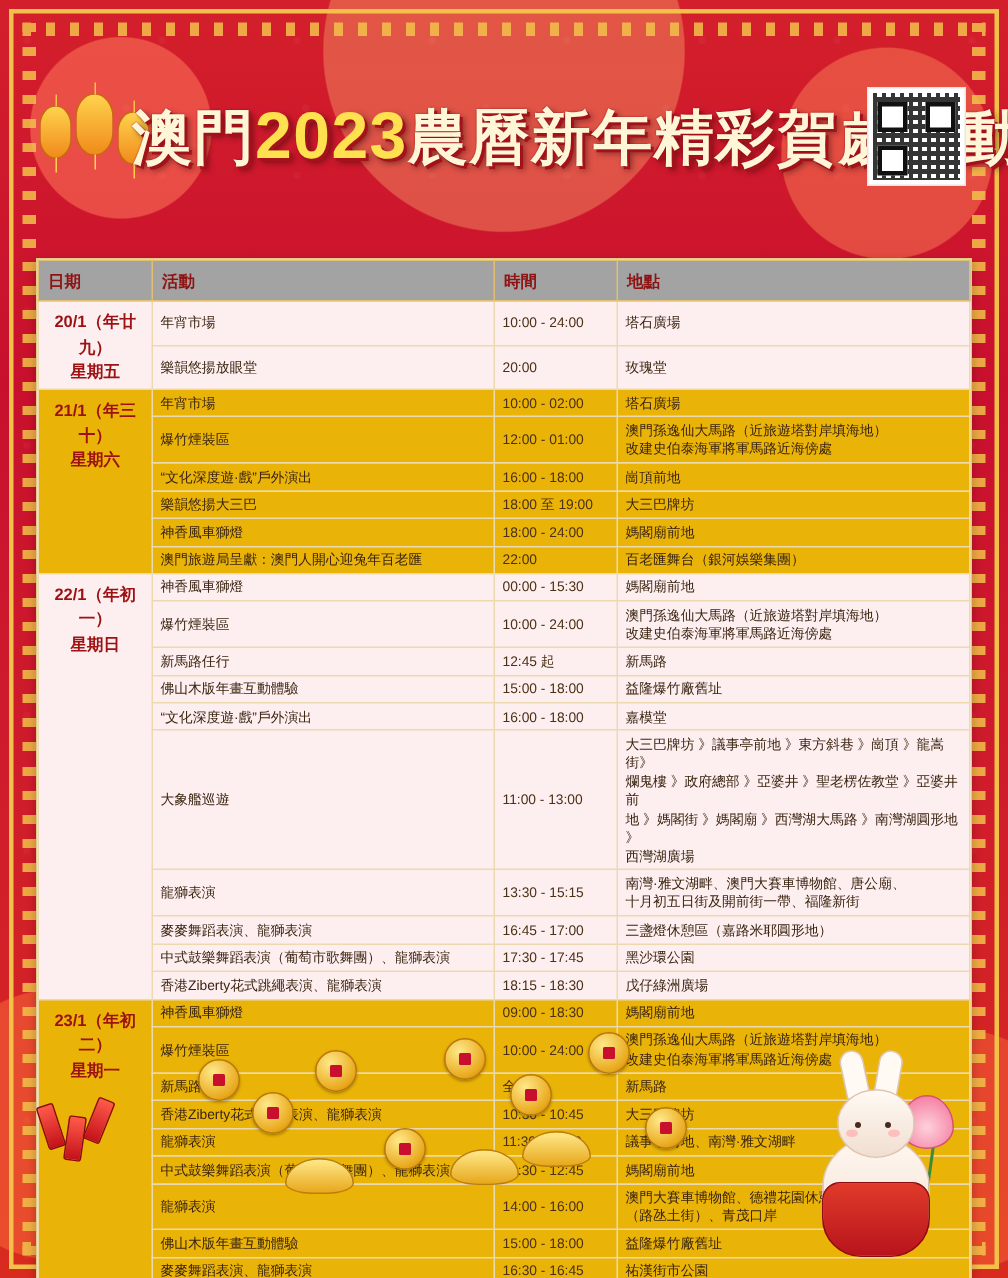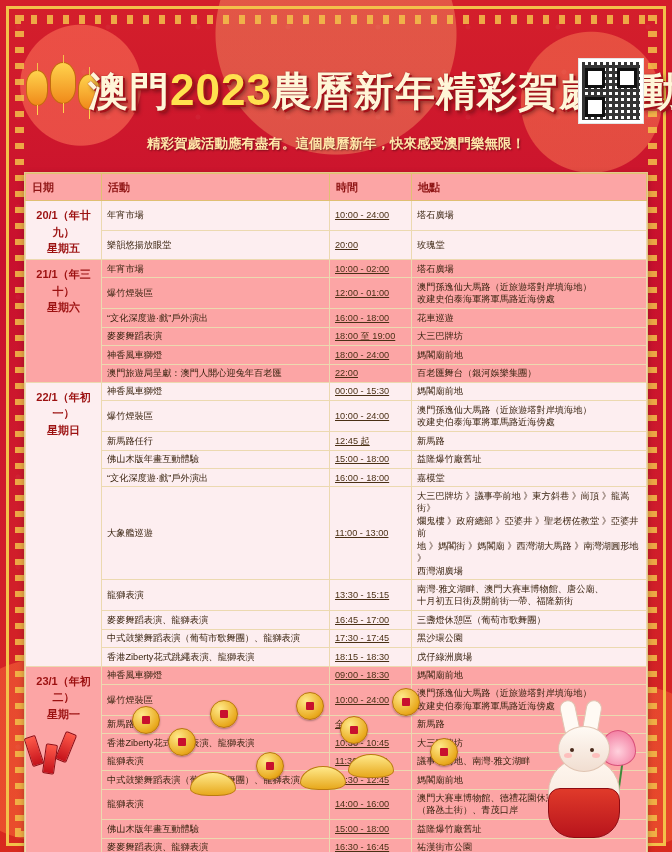--- a/index.html
+++ b/index.html
@@ -104,21 +104,21 @@
   .sub2{font-size:13.5px;font-weight:bold;color:#ffe6a8;text-shadow:1px 1px 2px rgba(0,0,0,.45);margin-top:2px;}
   
   .table-wrap{
     position:absolute;left:24px;right:24px;top:172px;
     background:#fffdf6;
     border:1px solid #e4c98f;
     box-shadow:0 2px 6px rgba(0,0,0,.25);
   }
   table{border-collapse:collapse;width:100%;table-layout:fixed;}
   th{
-    background:#fca5a5;
+    background:#a3a3a3;
     color:#8e1414;
     font-size:11px;font-weight:bold;
     padding:4px 6px;text-align:left;
     border:1px solid #e0bf72;
     height:18px;
   }
   td{
     font-size:9.2px;color:#3a2410;
     border:1px solid #ecd9b0;
     padding:2.5px 5px;
@@ -126,22 +126,22 @@
     line-height:1.35;
   }
   col.c-date{width:76px;}
   col.c-act{width:228px;}
   col.c-time{width:82px;}
   col.c-loc{width:auto;}
   td.date{
     font-size:11px;font-weight:bold;color:#9c1111;
     text-align:center;vertical-align:top;padding-top:6px;line-height:1.5;
   }
-  td.time{color:#4a3015;white-space:nowrap;text-decoration:underline;}
-  .grp-a td{background:#fca5a5;}
+  td.time{color:#4a3015;white-space:nowrap;}
+  .grp-a td{background:#eab308;}
   .grp-b td{background:#fdeef0;}
   
   .bottom{position:absolute;left:0;right:0;bottom:0;height:170px;pointer-events:none;}
   .coin{position:absolute;width:26px;height:26px;border-radius:50%;
     background:radial-gradient(circle at 35% 30%,#ffe98a,#e9a91d 70%,#c07c0c);
     border:1px solid #b8770d;box-shadow:0 1px 2px rgba(0,0,0,.3);}
   .coin:after{content:"";position:absolute;left:50%;top:50%;width:8px;height:8px;margin:-4px 0 0 -4px;background:#c8102e;border-radius:1px;}
   .ingot{position:absolute;width:44px;height:22px;border-radius:50% 50% 40% 40%/70% 70% 30% 30%;
     background:linear-gradient(180deg,#ffe98a,#e7a81c);border:1px solid #bb7c10;}
   .firecracker{position:absolute;width:10px;height:28px;border-radius:2px;background:linear-gradient(180deg,#ff5a4a,#c4111a);border:1px solid #8e0b12;}
@@ -186,21 +186,20 @@
   </div>
   <div class="qr">
     <div class="cells"></div>
     <div class="pos p1"></div>
       <div class="pos p2"></div>
       <div class="pos p3"></div>
   </div>
 </div>
 
 <div class="subtitle">
-  <div class="sub2">精彩賀歲活動應有盡有。這個農曆新年，快來感受澳門樂無限！</div>
 </div>
 
 <div class="table-wrap">
   <table>
     <colgroup>
       <col class="c-date">
         <col class="c-act">
         <col class="c-time">
         <col class="c-loc">
     </colgroup>
@@ -237,24 +236,24 @@
           <td>塔石廣場</td>
         </tr>
         <tr class="grp-a">
           <td>爆竹煙裝區</td>
           <td class="time">12:00 - 01:00</td>
           <td>澳門孫逸仙大馬路（近旅遊塔對岸填海地）<br>改建史伯泰海軍將軍馬路近海傍處</td>
         </tr>
         <tr class="grp-a">
           <td>“文化深度遊·戲”戶外演出</td>
           <td class="time">16:00 - 18:00</td>
-          <td>花車巡遊</td>
-        </tr>
-        <tr class="grp-a">
-          <td>麥麥舞蹈表演</td>
+          <td>崗頂前地</td>
+        </tr>
+        <tr class="grp-a">
+          <td>樂韻悠揚大三巴</td>
           <td class="time">18:00 至 19:00</td>
           <td>大三巴牌坊</td>
         </tr>
         <tr class="grp-a">
           <td>神香風車獅燈</td>
           <td class="time">18:00 - 24:00</td>
           <td>媽閣廟前地</td>
         </tr>
         <tr class="grp-a">
           <td>澳門旅遊局呈獻：澳門人開心迎兔年百老匯</td>
@@ -296,21 +295,21 @@
           <td>大三巴牌坊 》議事亭前地 》東方斜巷 》崗頂 》龍嵩街》<br>爛鬼樓 》政府總部 》亞婆井 》聖老楞佐教堂 》亞婆井前<br>地 》媽閣街 》媽閣廟 》西灣湖大馬路 》南灣湖圓形地 》<br>西灣湖廣場</td>
         </tr>
         <tr class="grp-b">
           <td>龍獅表演</td>
           <td class="time">13:30 - 15:15</td>
           <td>南灣·雅文湖畔、澳門大賽車博物館、唐公廟、<br>十月初五日街及開前街一帶、福隆新街</td>
         </tr>
         <tr class="grp-b">
           <td>麥麥舞蹈表演、龍獅表演</td>
           <td class="time">16:45 - 17:00</td>
-          <td>三盞燈休憩區（葡萄市歌舞團）</td>
+          <td>三盞燈休憩區（嘉路米耶圓形地）</td>
         </tr>
         <tr class="grp-b">
           <td>中式鼓樂舞蹈表演（葡萄市歌舞團）、龍獅表演</td>
           <td class="time">17:30 - 17:45</td>
           <td>黑沙環公園</td>
         </tr>
         <tr class="grp-b">
           <td>香港Ziberty花式跳繩表演、龍獅表演</td>
           <td class="time">18:15 - 18:30</td>
           <td>戊仔綠洲廣場</td>

